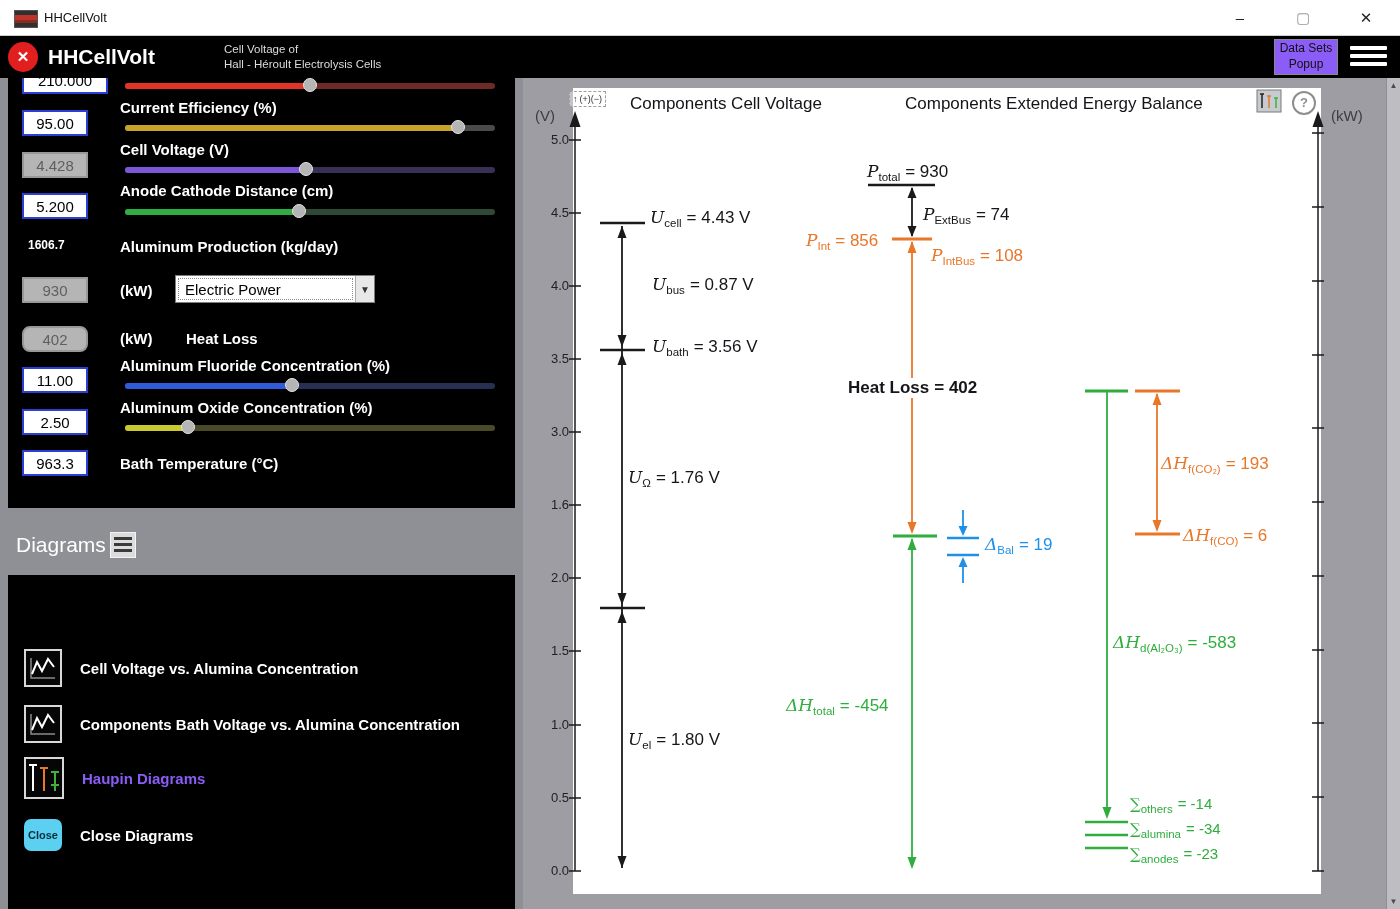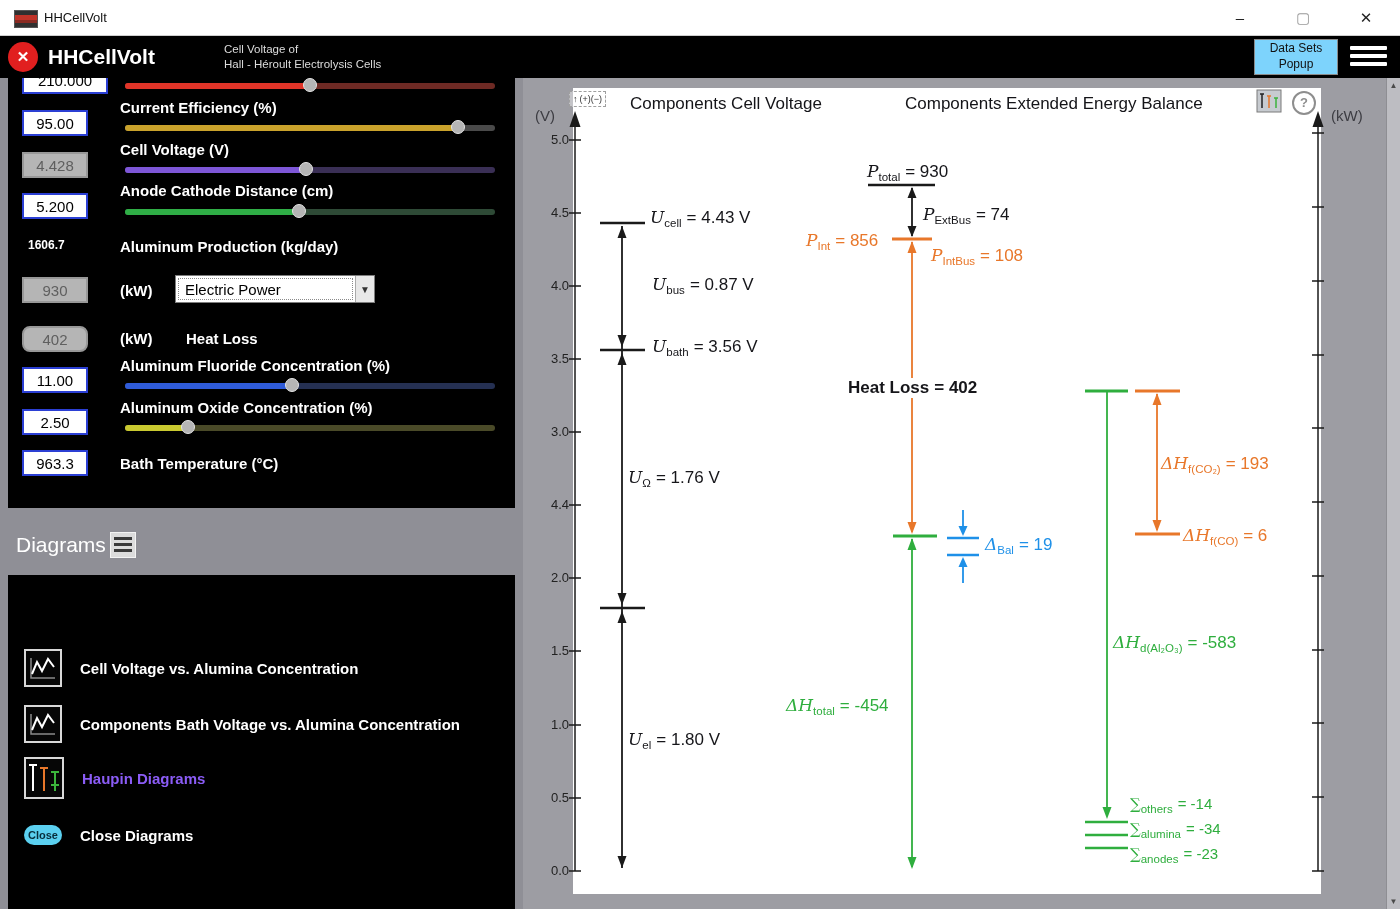--- a/index.html
+++ b/index.html
@@ -20,21 +20,21 @@
   
   .navbar{position:absolute;left:0;top:36px;width:1400px;height:42px;background:#000}
   .nav-close{position:absolute;left:8px;top:6px;width:30px;height:30px;border-radius:50%;
              background:#e11f1f;color:#fff;font-weight:bold;text-align:center;line-height:30px;font-size:15px}
   .nav-title{position:absolute;left:48px;top:0;line-height:42px;color:#fff;font-size:21px;font-weight:bold}
   .nav-sub{position:absolute;left:224px;top:6px;color:#dcdcdc;font-size:11.5px;line-height:15px}
   .nav-menu{position:absolute;left:441px;top:2px;height:38px;display:flex}
   .nav-item{display:flex;align-items:center;justify-content:center;border-right:1px solid #bdbdbd;
             color:#fff;font-size:10.5px;font-weight:bold;text-align:center;line-height:1.35}
   .nav-item:first-child{border-left:1px solid #bdbdbd}
-  .popup-btn{position:absolute;right:62px;top:3px;width:84px;height:36px;background:#7dd3fc;
+  .popup-btn{position:absolute;right:62px;top:3px;width:64px;height:36px;background:#8b5cf6;
              border:1px solid #8a8a8a;font-size:12px;color:#111;display:flex;align-items:center;
              justify-content:center;text-align:center;line-height:1.3;box-sizing:border-box}
   .hamburger{position:absolute;right:13px;top:10px;width:37px;height:24px}
   .hamburger div{height:4px;background:#fff;border-radius:1px;margin-bottom:4px}
 
   
   .left-col{position:absolute;left:0;top:78px;width:523px;height:831px;background:#8f8f96}
   .controls-panel{position:absolute;left:8px;top:0;width:507px;height:430px;background:#000;overflow:hidden}
   .ctl-label{position:absolute;color:#fff;font-size:15px;font-weight:bold;white-space:nowrap}
   .value-text{position:absolute;color:#fff;font-size:12px;font-weight:bold}
@@ -61,21 +61,21 @@
             display:flex;align-items:center;justify-content:center}
 
   .diagrams-header-label{position:absolute;left:16px;top:455px;color:#fff;font-size:21px}
   .diagrams-header-icon{position:absolute;left:110px;top:454px;width:26px;height:26px;
                         background:#dcdcdc;border:1px solid #f4f4f4;box-sizing:border-box;padding:4px 3px}
   .diagrams-header-icon div{height:3px;background:#3a3a3a;margin-bottom:3px}
   .diagrams-panel{position:absolute;left:8px;top:497px;width:507px;height:334px;background:#000}
   .diag-item{position:absolute;left:16px;display:flex;align-items:center;gap:18px;height:40px}
   .diag-label{color:#fff;font-size:15px;font-weight:bold;white-space:nowrap}
   .diag-label.cyan{color:#8b5cf6}
-  .close-btn{width:38px;height:20px;background:#5bd0f0;border-radius:12px;color:#072c3a;font-size:11px;
+  .close-btn{width:38px;height:32px;background:#5bd0f0;border-radius:7px;color:#072c3a;font-size:11px;
              font-weight:bold;display:flex;align-items:center;justify-content:center}
 
   
   .main-area{position:absolute;left:523px;top:78px;width:877px;height:831px;background:#9d9da3;overflow:hidden}
   .plot-bg{position:absolute;left:50px;top:10px;width:748px;height:806px;background:#fff}
   .chart-svg{position:absolute;left:0;top:0}
   .chart-title{position:absolute;font-size:17px;color:#141418;white-space:nowrap}
   .unit-label{position:absolute;font-size:15px;color:#3c3c42}
   .vticks{position:absolute;left:2px;top:0;width:44px;height:831px}
   .vticks span{position:absolute;right:0;font-size:13px;color:#222}
@@ -323,21 +323,21 @@
       <path d="M20 9V19 M18 9H22" stroke="#3cb43c" stroke-width="1.5" fill="none"></path>
     </svg>
   <div class="help-icon">?</div>
 
   <div class="vticks">
     <span style="top:54px">5.0</span>
     <span style="top:127px">4.5</span>
     <span style="top:200px">4.0</span>
     <span style="top:273px">3.5</span>
     <span style="top:346px">3.0</span>
-    <span style="top:419px">4.4</span>
+    <span style="top:419px">1.6</span>
     <span style="top:492px">2.0</span>
     <span style="top:565px">1.5</span>
     <span style="top:639px">1.0</span>
     <span style="top:712px">0.5</span>
     <span style="top:785px">0.0</span>
   </div>
 
   <div class="ann" style="left:127px;top:129px"><span class="sym">U</span><sub>cell</sub><span class="val">= 4.43 V</span></div>
   <div class="ann" style="left:129px;top:196px"><span class="sym">U</span><sub>bus</sub><span class="val">= 0.87 V</span></div>
   <div class="ann" style="left:129px;top:258px"><span class="sym">U</span><sub>bath</sub><span class="val">= 3.56 V</span></div>

